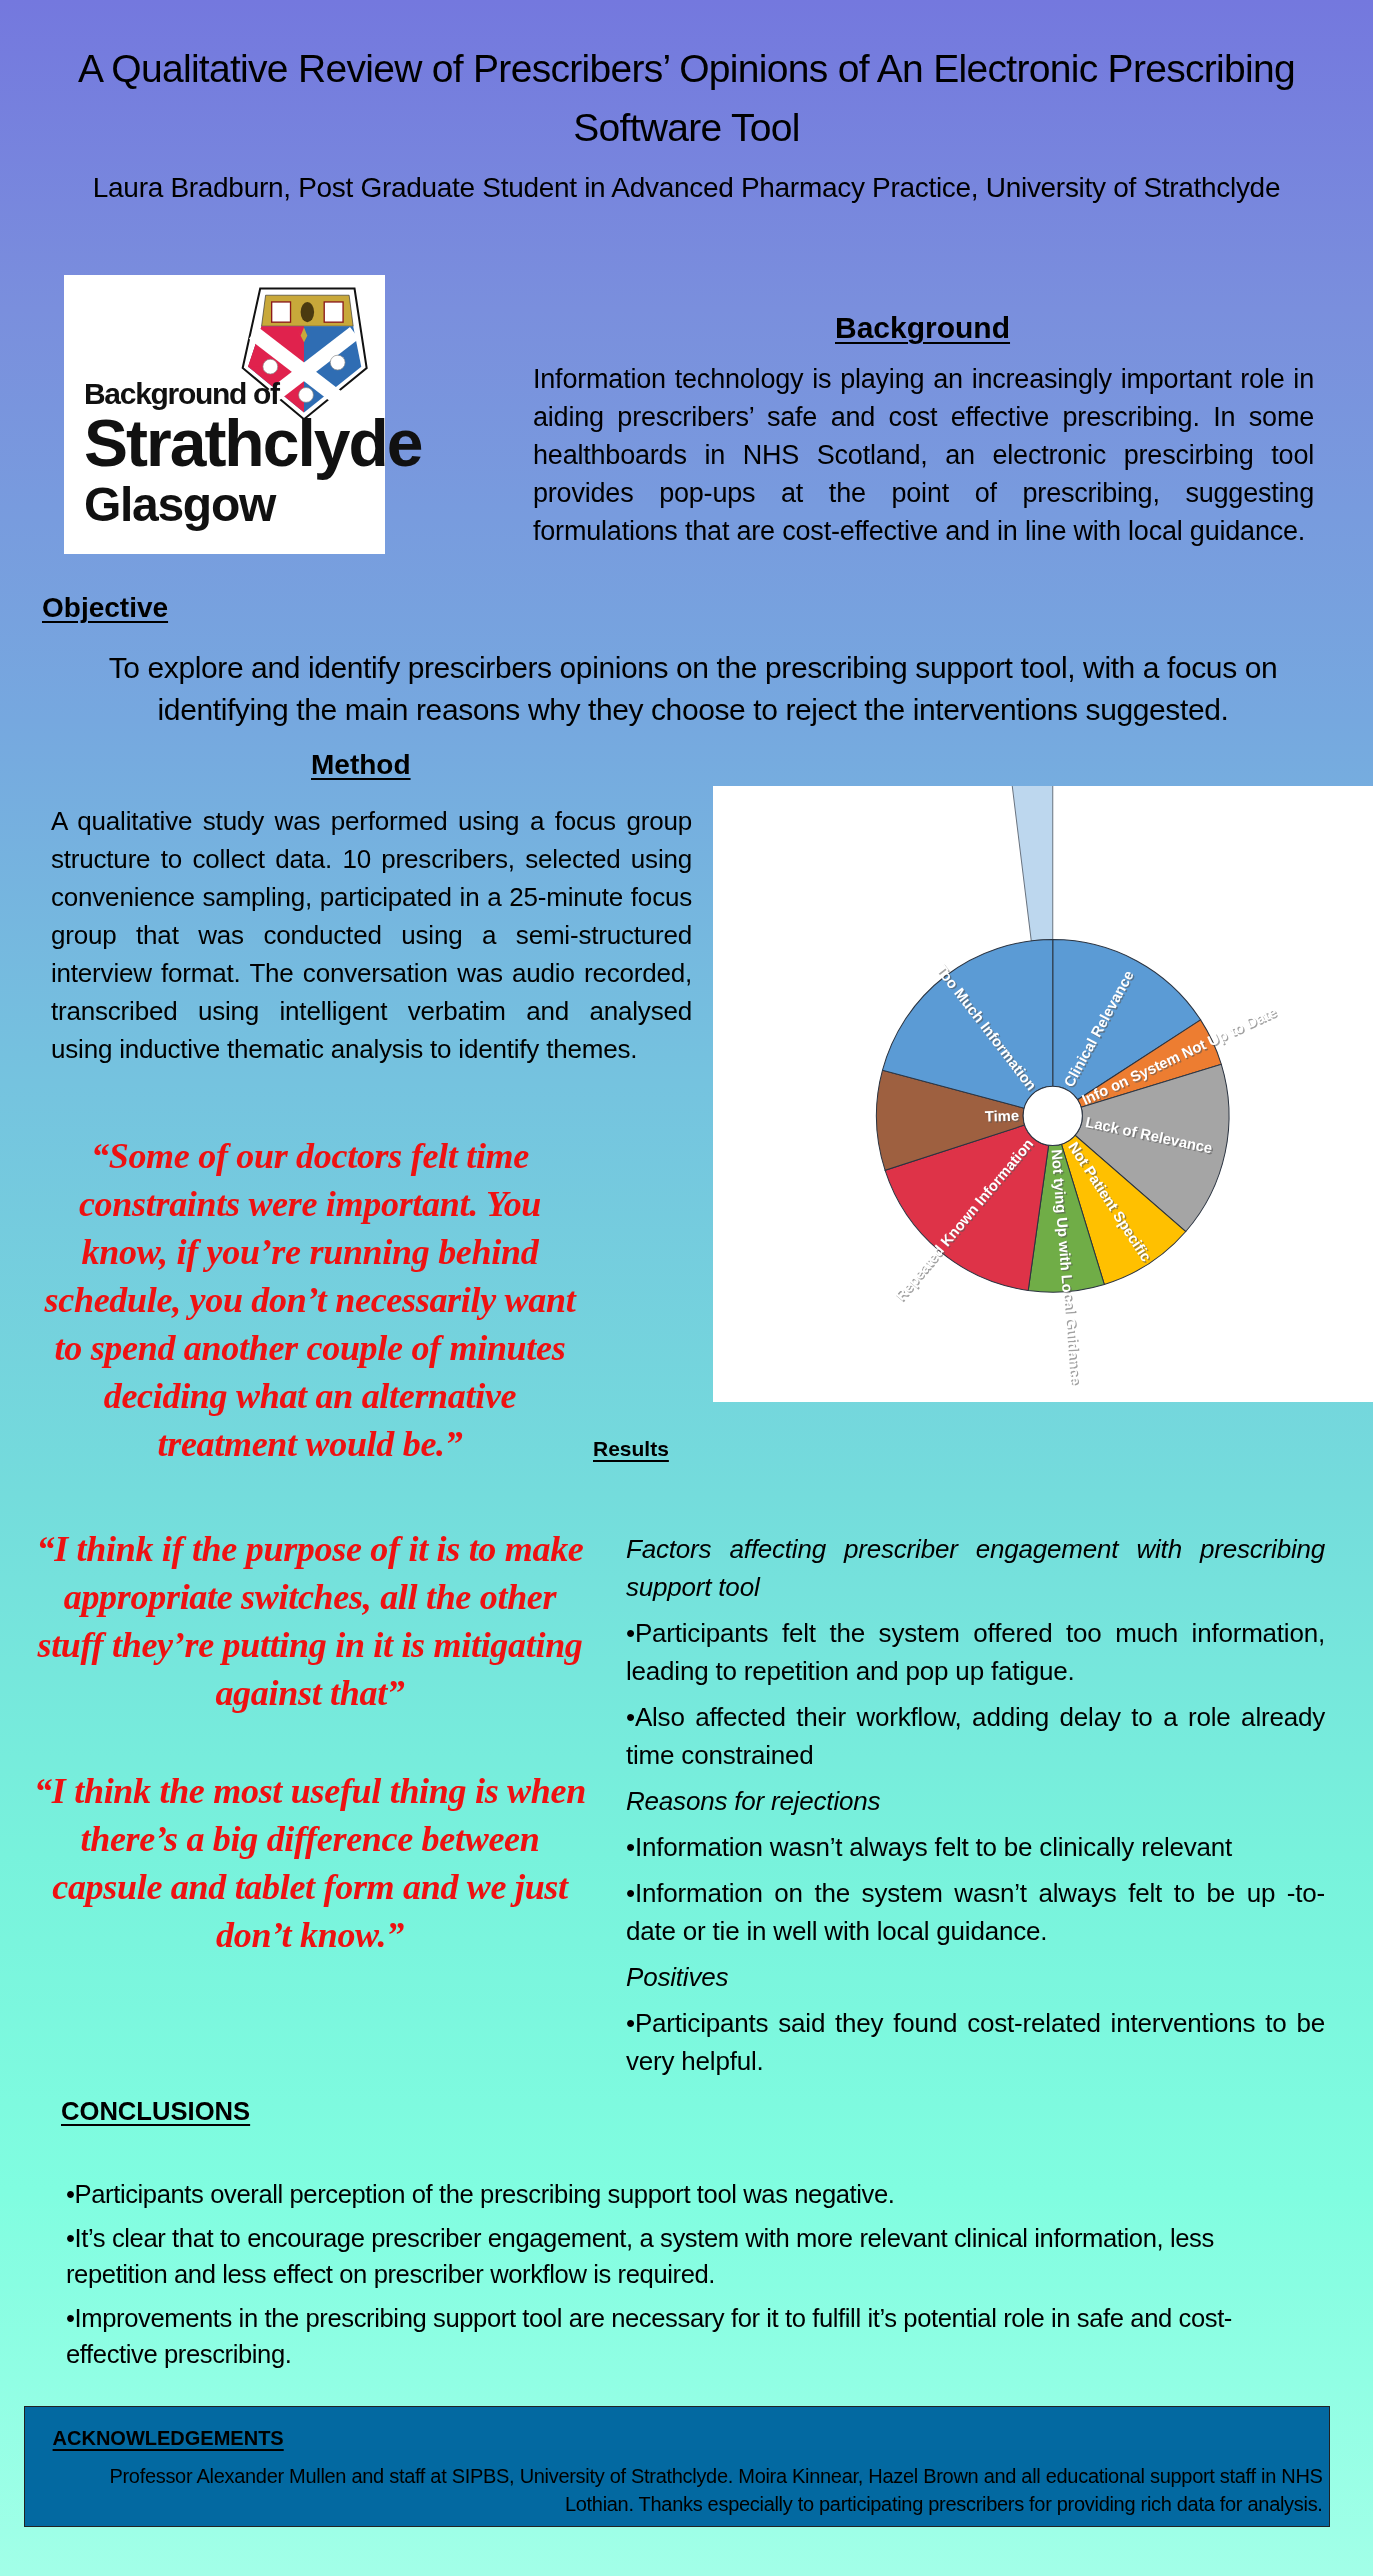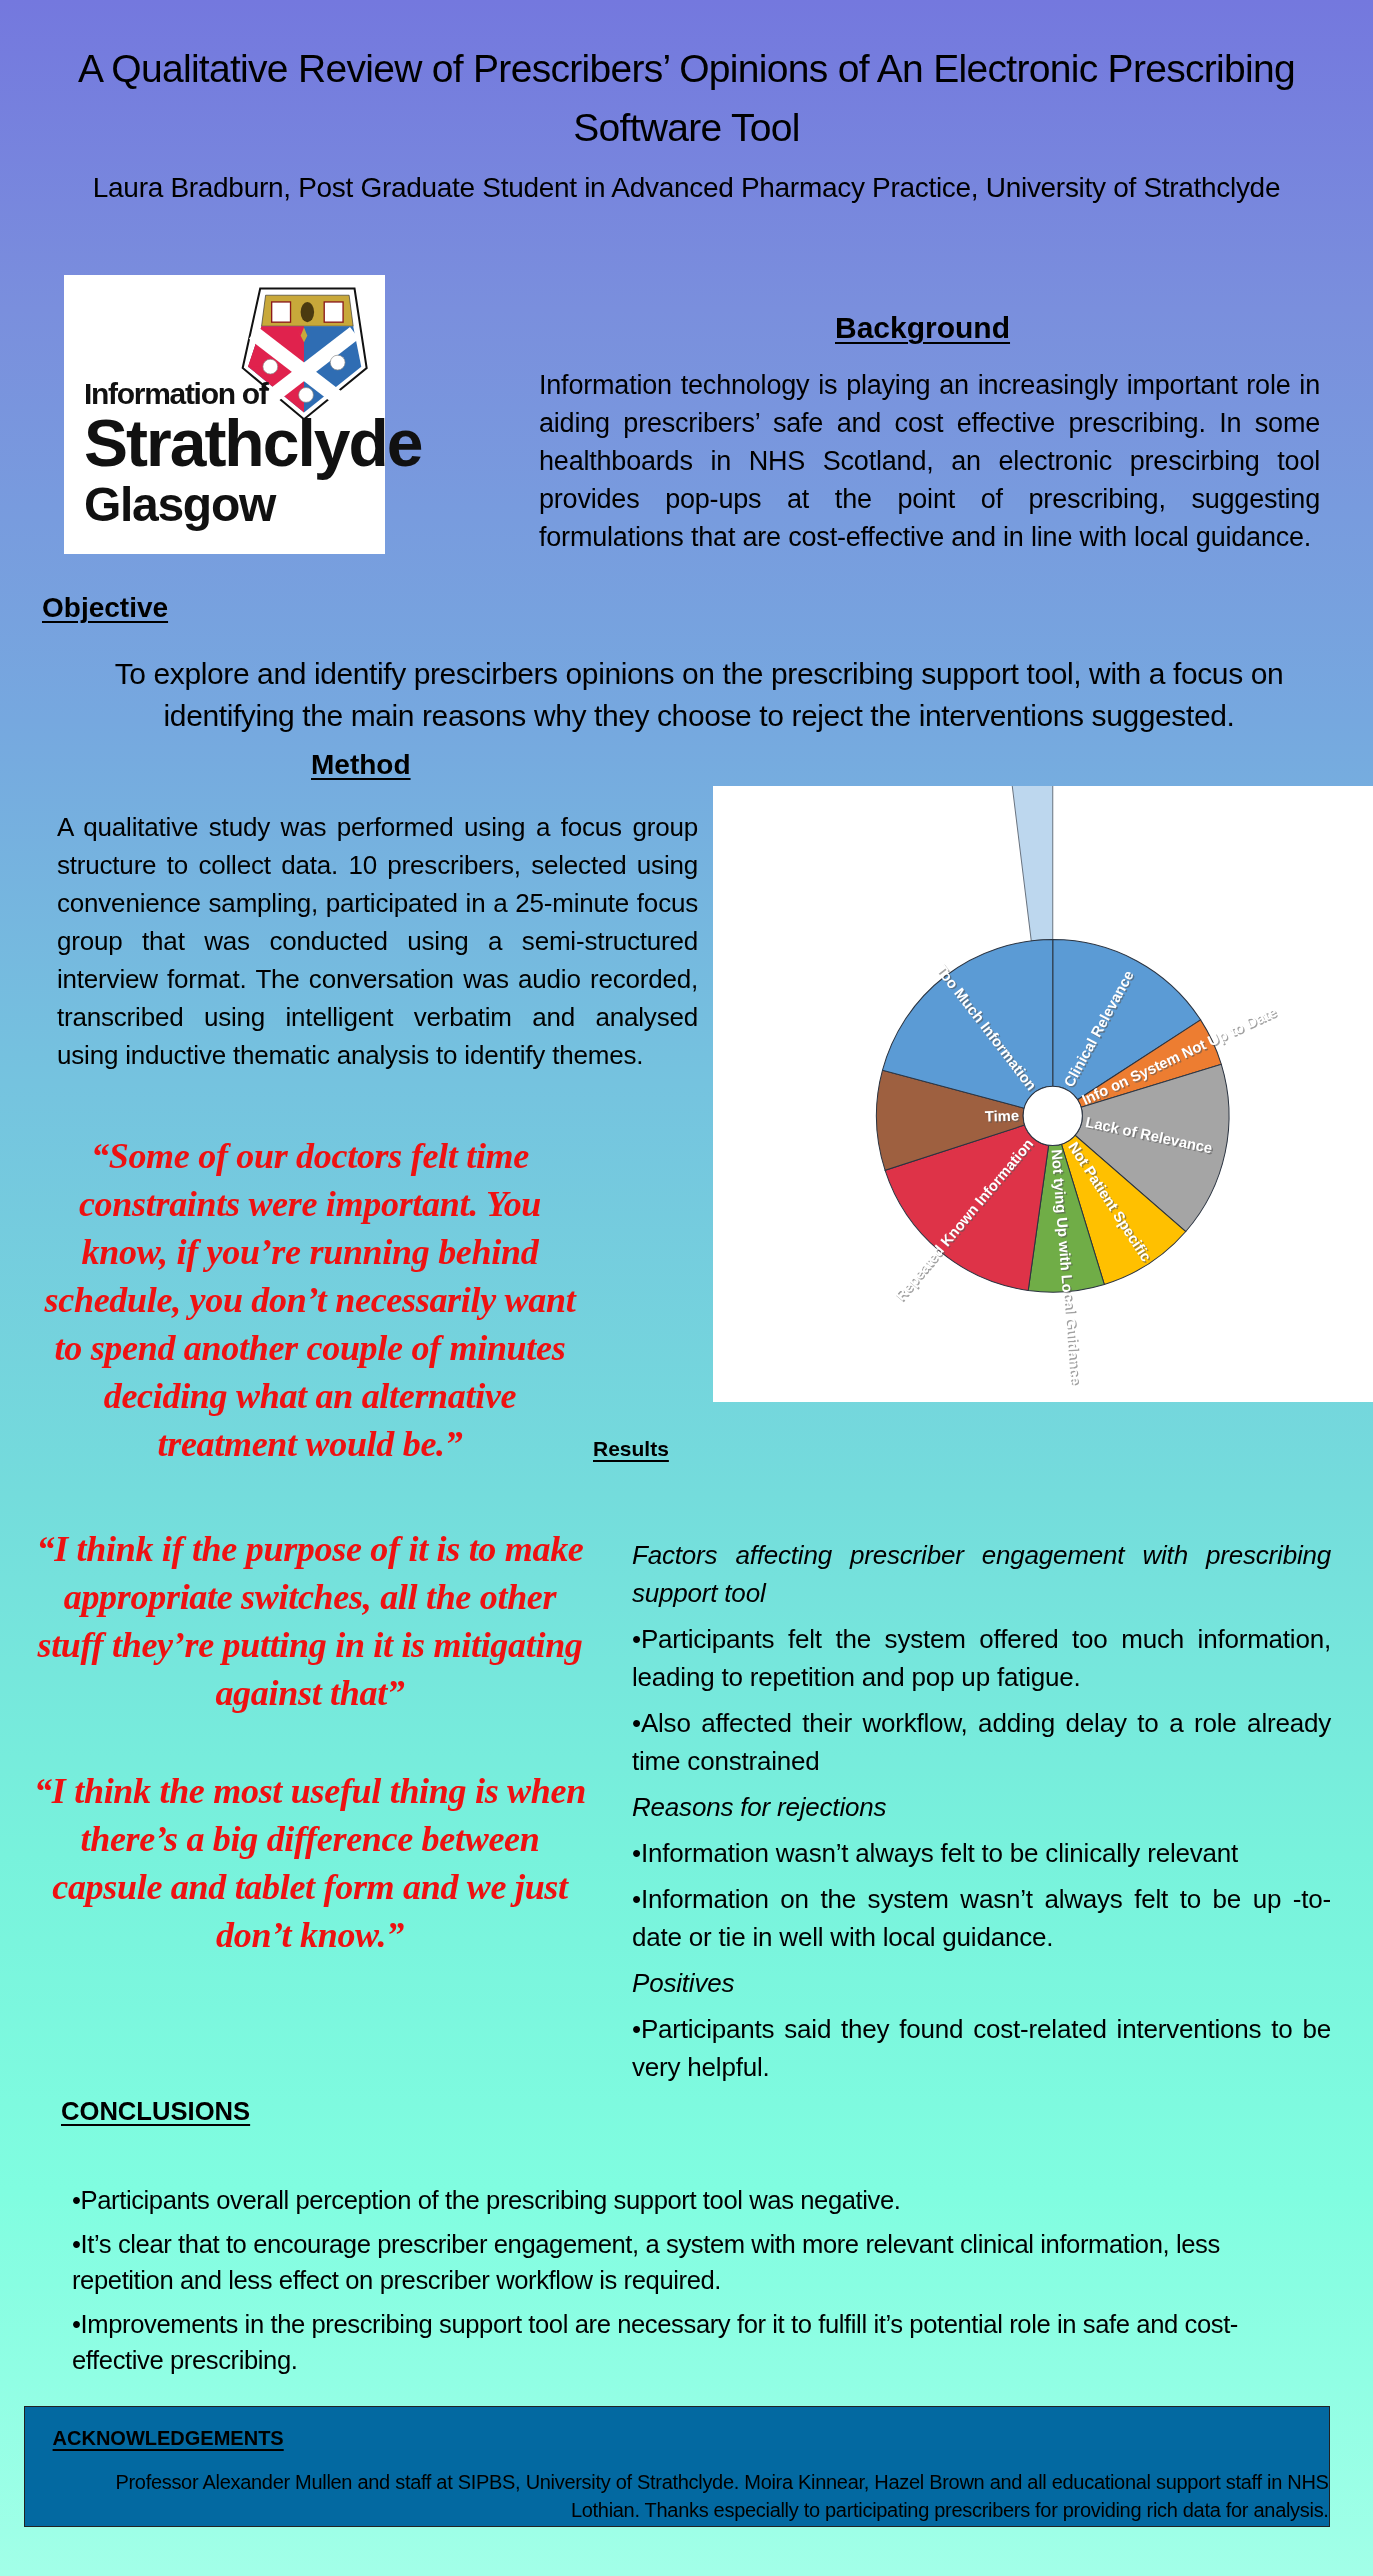--- a/index.html
+++ b/index.html
@@ -23,21 +23,21 @@
   }
   .logo-text { position: absolute; left: 20px; font-family: "Liberation Sans", sans-serif; font-weight: bold; color: #111; white-space: nowrap; }
   .logo-uni { top: 102px; font-size: 30px; letter-spacing: -1.3px; }
   .logo-strath { top: 135px; font-size: 66px; letter-spacing: -2px; line-height: 67px; }
   .logo-glasgow { top: 202px; font-size: 48px; letter-spacing: -1.3px; }
   .crest { position: absolute; left: 176px; top: 12px; }
   .heading {
     font-family: "Liberation Sans", sans-serif; font-weight: bold; text-decoration: underline;
     text-underline-offset: 4px; text-decoration-thickness: 2px; margin: 0;
   }
-  .body-text { font-family: "Liberation Sans", sans-serif; text-align: justify; margin: 11px; }
+  .body-text { font-family: "Liberation Sans", sans-serif; text-align: justify; margin: 5px; }
   .bg-heading { left: 835px; top: 311px; font-size: 30px; }
   .bg-text { left: 528px; top: 355px; width: 781px; font-size: 27px; line-height: 38px; letter-spacing: -0.2px; }
   .obj-heading { left: 42px; top: 592px; font-size: 28px; }
   .obj-text { left: 42px; top: 642px; width: 1292px; font-size: 30px; line-height: 42px; text-align: center; letter-spacing: -0.4px; }
   .method-heading { left: 311px; top: 749px; font-size: 28px; }
   .method-text { left: 46px; top: 797px; width: 641px; font-size: 26px; line-height: 38px; letter-spacing: -0.2px; }
   .chart-box { left: 713px; top: 786px; width: 660px; height: 616px; background: #fff; }
   .quote {
     font-family: "Liberation Serif", serif; font-style: italic; font-weight: bold; color: #ee1111;
     text-align: center; margin: 0; font-size: 36px; line-height: 48px; letter-spacing: -0.3px;
@@ -76,21 +76,21 @@
     <polygon points="32,58 168,58 180,118 95,186 12,118" fill="#2f6db3"></polygon>
     <polygon points="32,58 95,58 95,186 12,118" fill="#e0224d"></polygon>
     <polygon points="32,58 95,120 12,118" fill="#e0224d"></polygon>
     <line x1="20" y1="68" x2="150" y2="168" stroke="#fff" stroke-width="22"></line>
     <line x1="170" y1="68" x2="40" y2="168" stroke="#fff" stroke-width="22"></line>
     <circle cx="45" cy="118" r="11" fill="#fff" stroke="#888"></circle>
     <circle cx="145" cy="112" r="11" fill="#fff" stroke="#888"></circle>
     <circle cx="98" cy="160" r="11" fill="#fff" stroke="#888"></circle>
     <path d="M85,62 L95,82 L105,62 L100,72 L95,60 L90,72 Z" fill="#c8a83a"></path>
   </svg>
-  <div class="logo-text logo-uni">Information of</div>
+  <div class="logo-text logo-uni">Background of</div>
   <div class="logo-text logo-strath">Strathclyde</div>
   <div class="logo-text logo-glasgow">Glasgow</div>
 </div>
 
 <h2 class="abs heading bg-heading">Background</h2>
 <p class="abs body-text bg-text">Information technology is playing an increasingly important role in aiding prescribers’ safe and cost effective prescribing. In some healthboards in NHS Scotland, an electronic prescirbing tool provides pop-ups at the point of prescribing, suggesting formulations that are cost-effective and in line with local guidance.</p>
 
 <h2 class="abs heading obj-heading">Objective</h2>
 <p class="abs body-text obj-text">To explore and identify prescirbers opinions on the prescribing support tool, with a focus on identifying the main reasons why they choose to reject the interventions suggested.</p>
 

